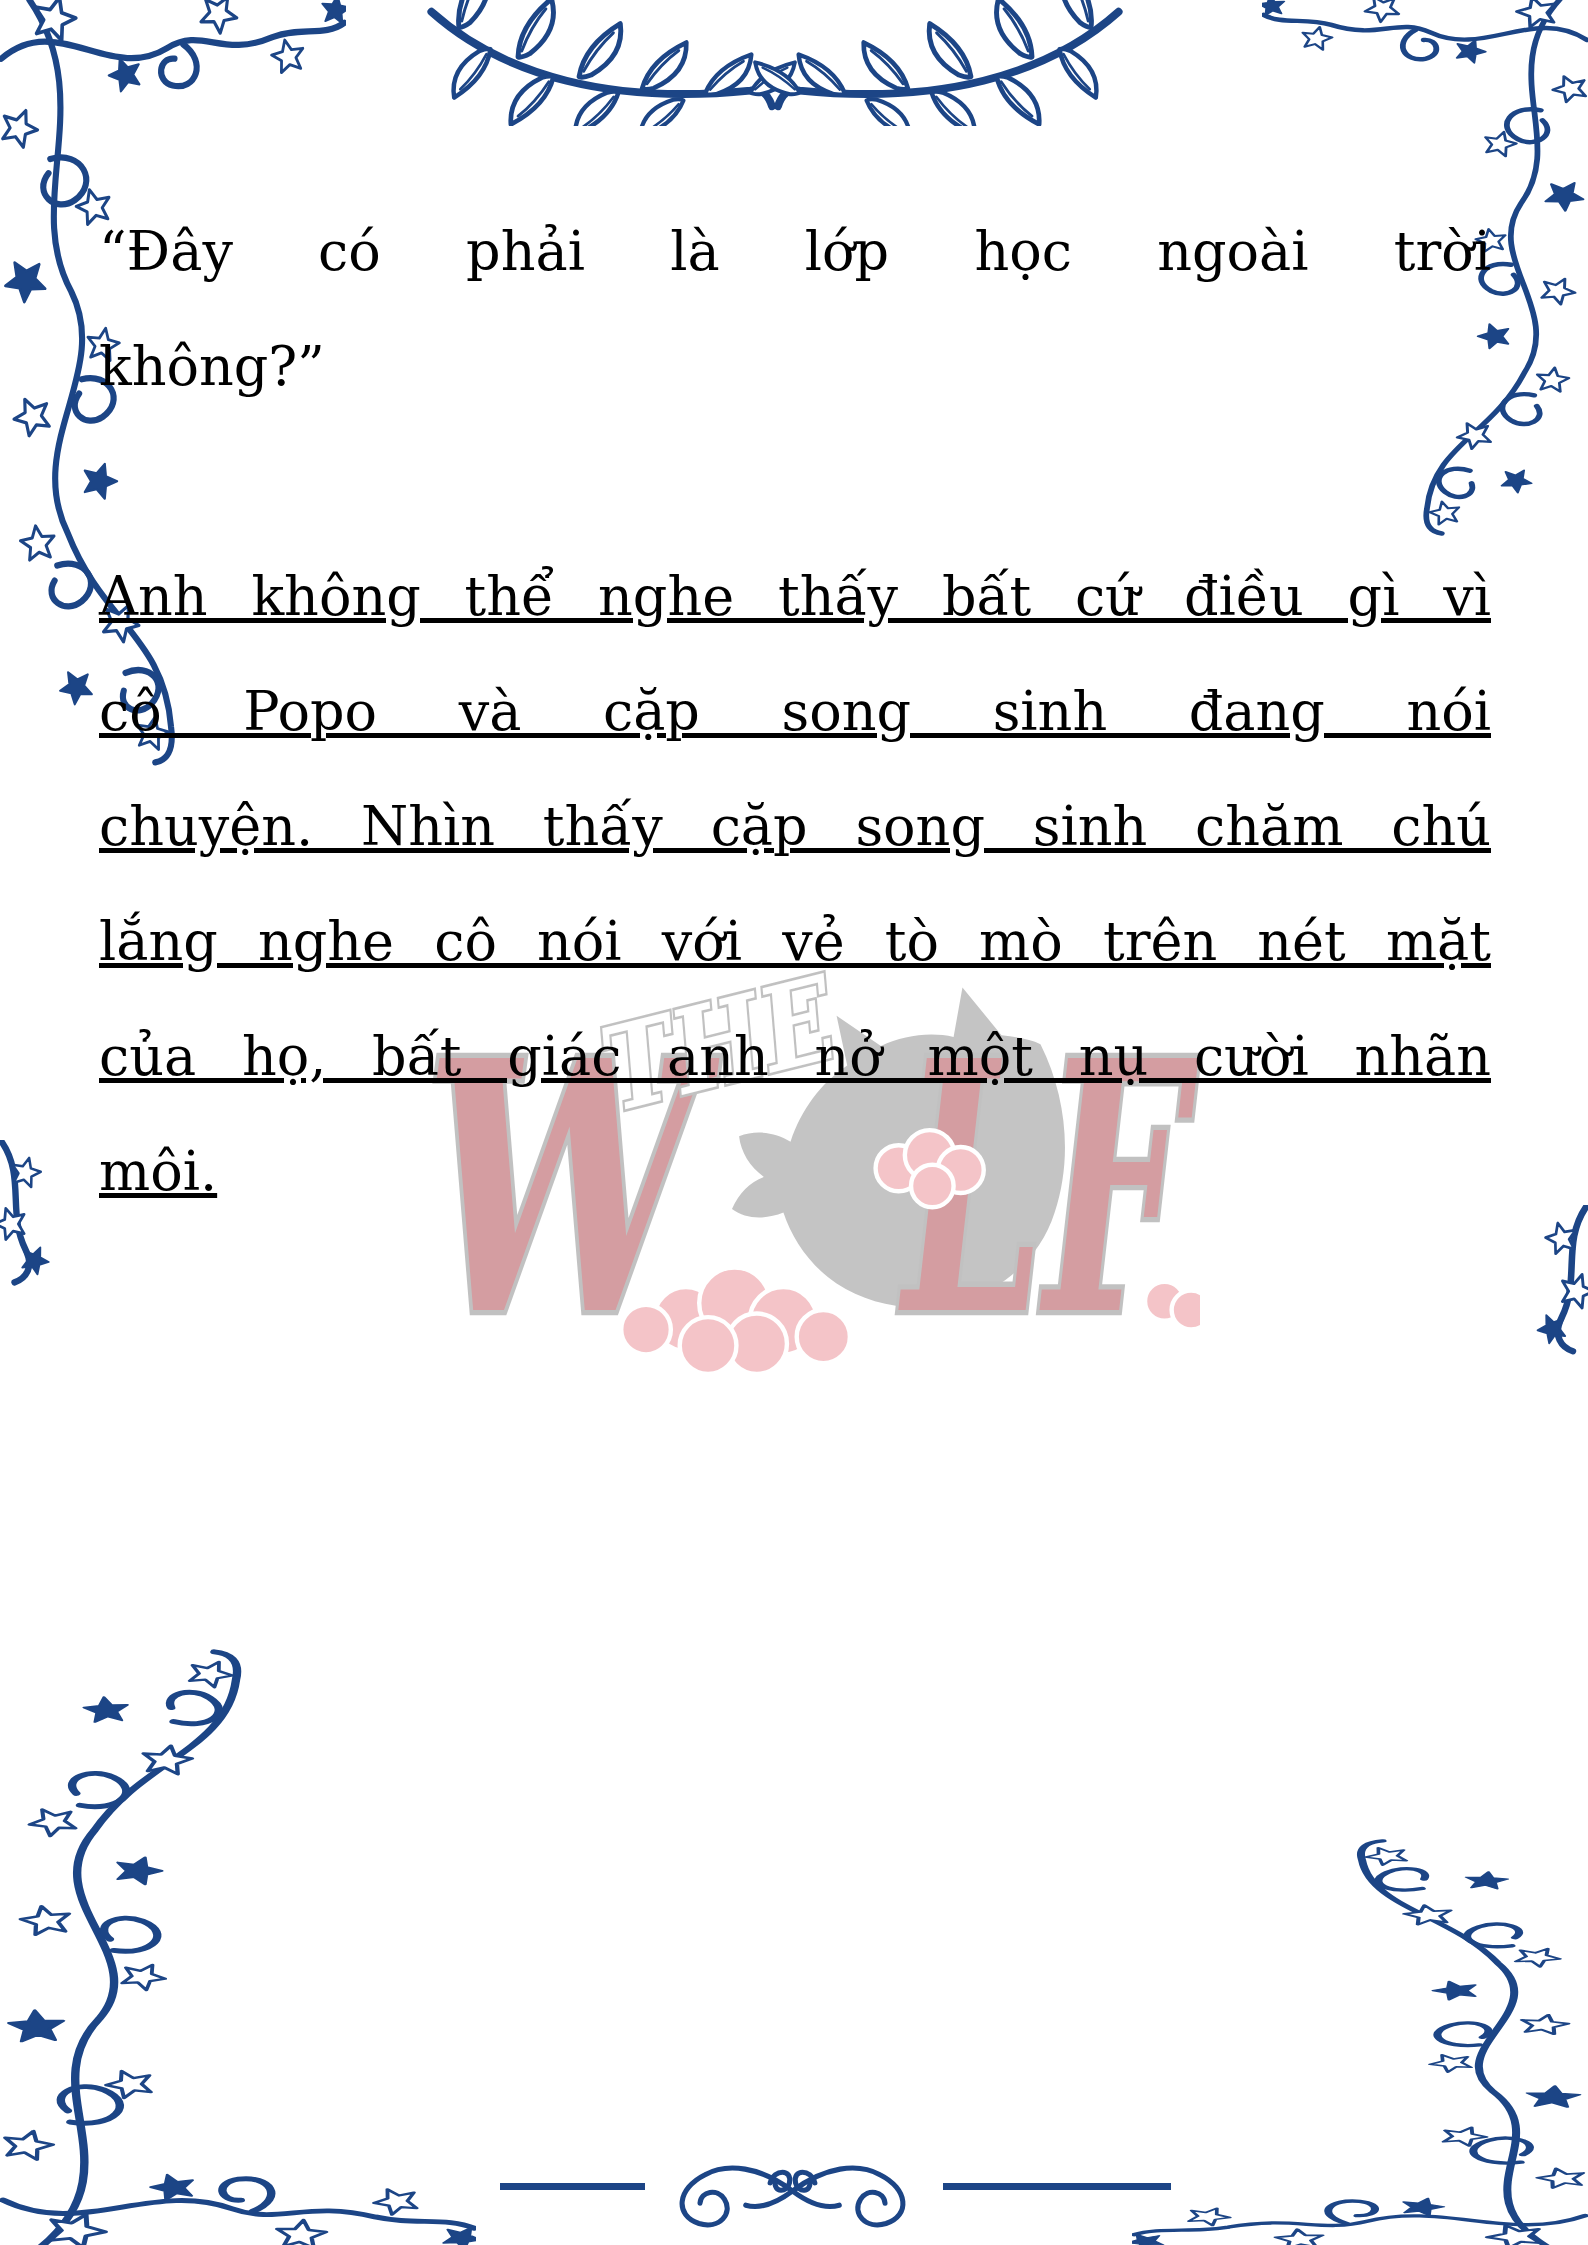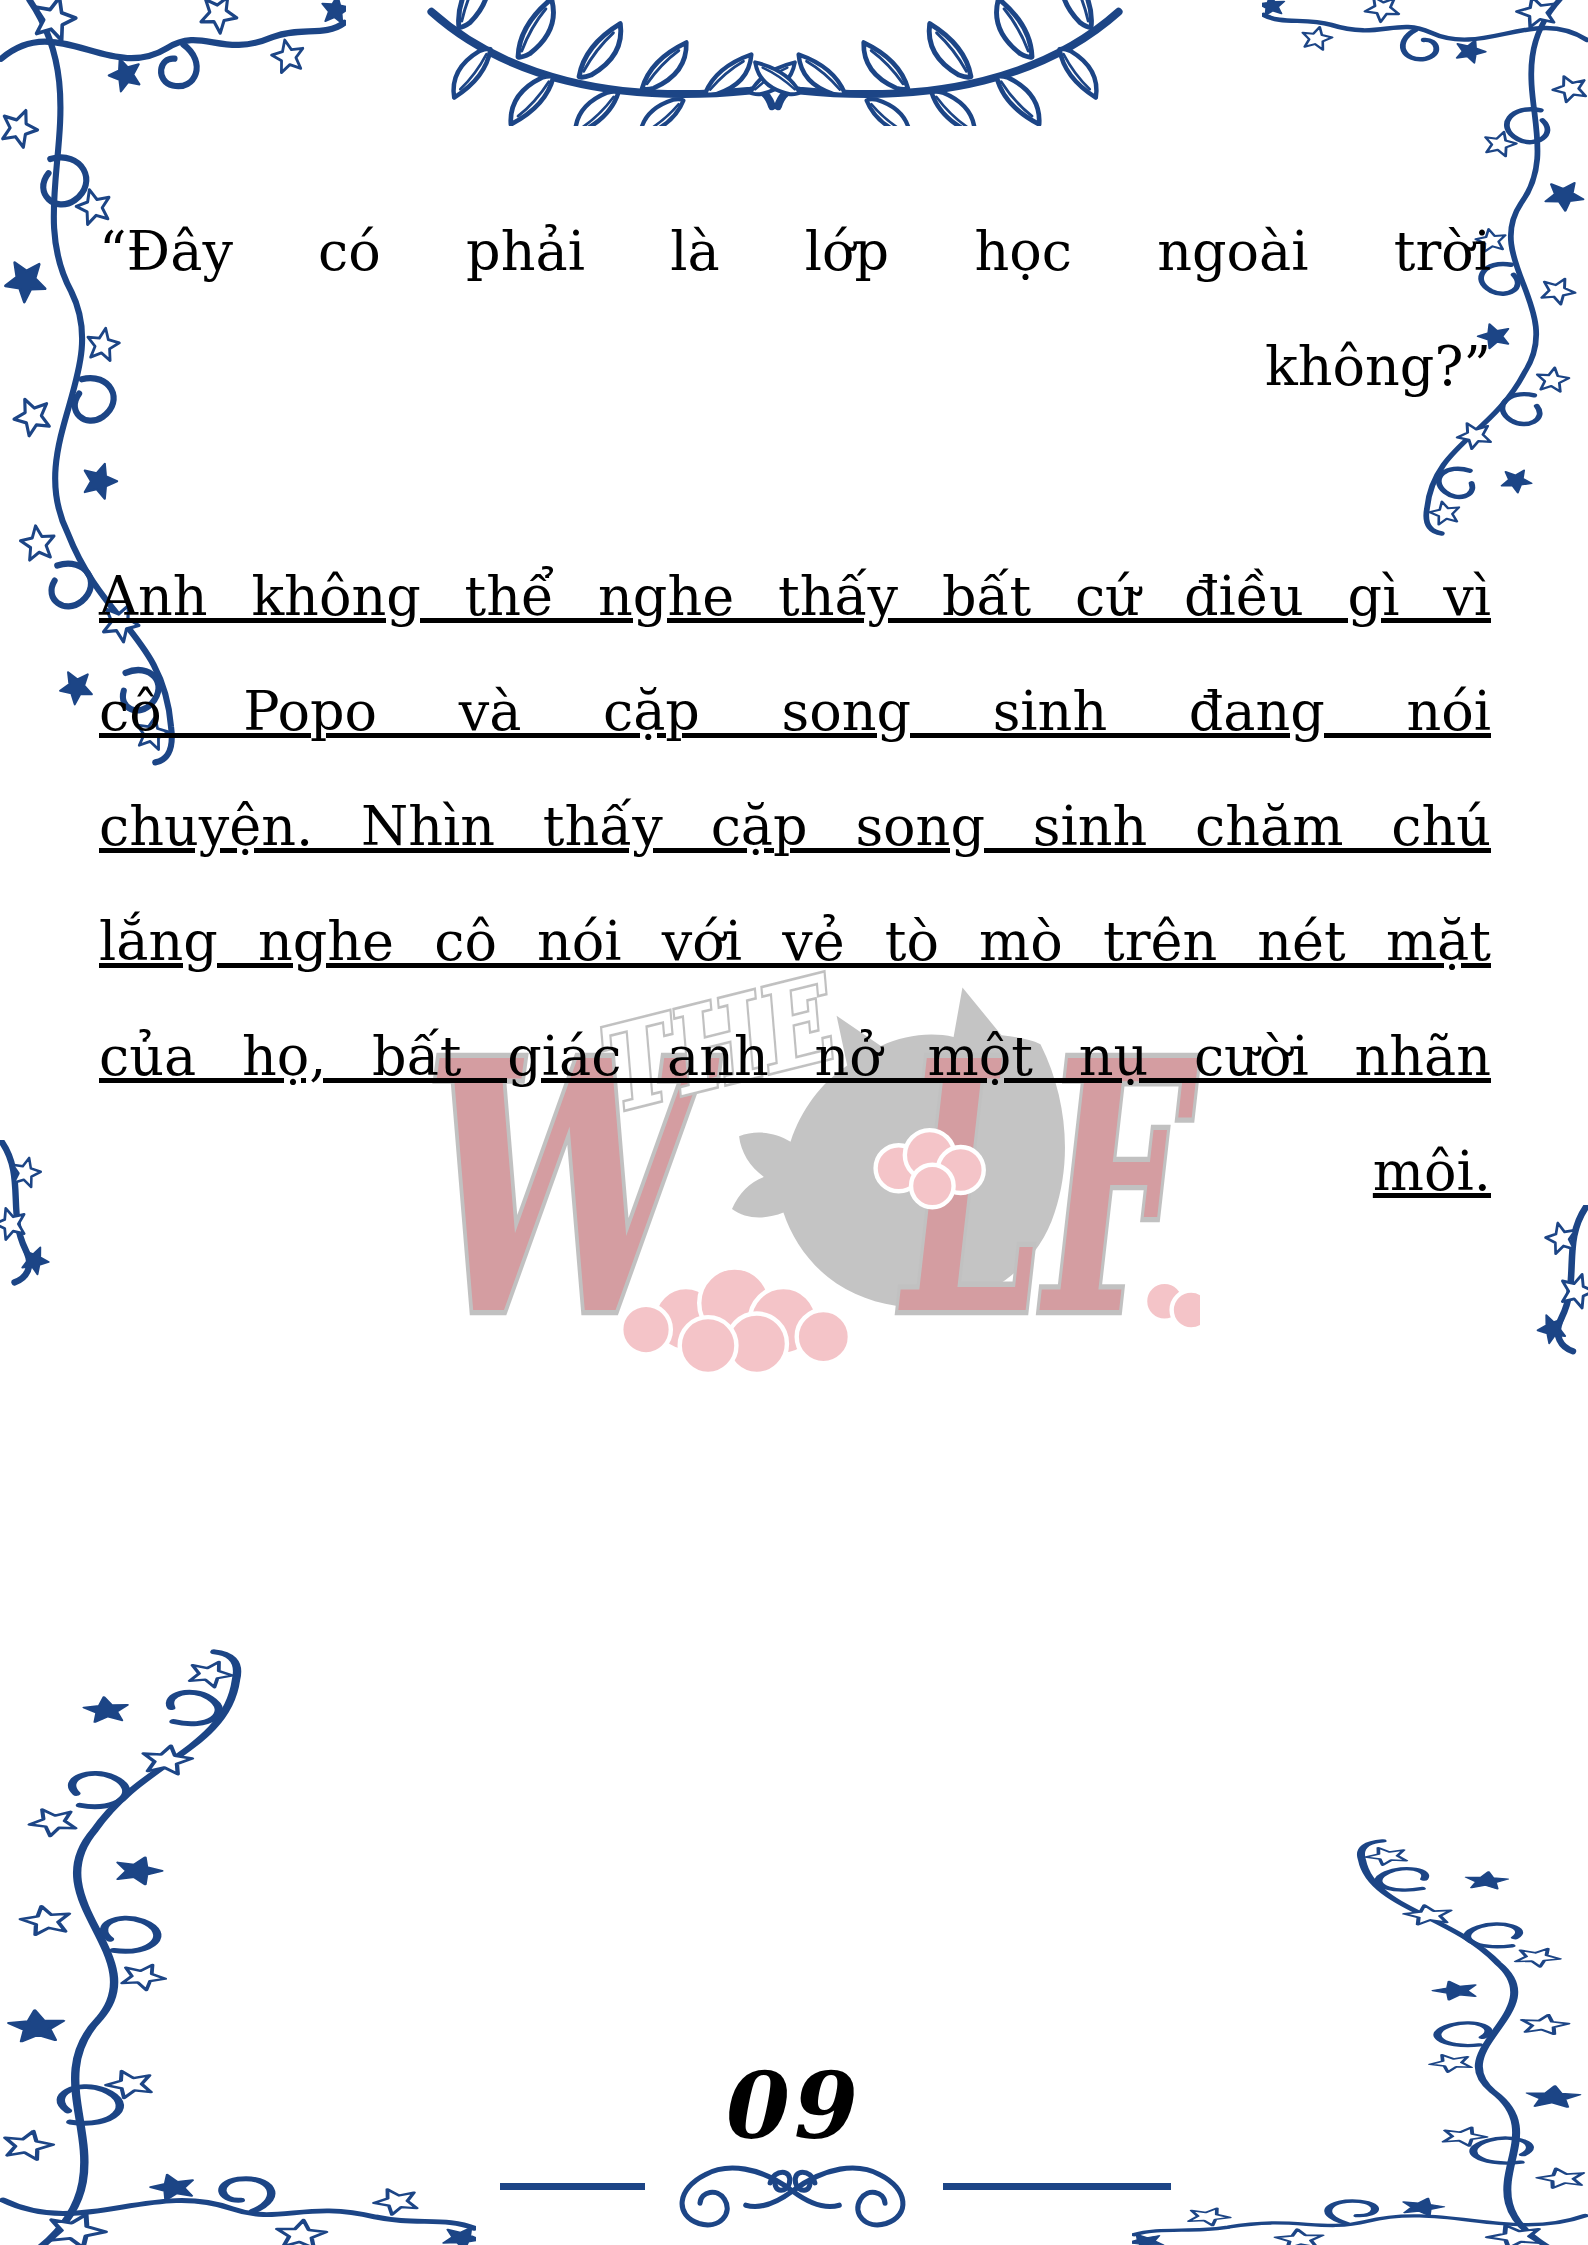--- a/index.html
+++ b/index.html
@@ -6,21 +6,21 @@
   .page{
     position:relative;width:1588px;height:2245px;background:#ffffff;
     overflow:hidden;font-family:"DejaVu Serif",serif;
   }
   
   .textblock{position:absolute;left:95px;top:190px;width:1400px;color:#000;}
   .para{margin:4px;}
   .para + .para{margin-top:115px;text-decoration:underline;}
   .line{height:115px;line-height:115px;font-size:54px;}
   .line.justify{text-align:justify;text-align-last:justify;}
-  .line.last{text-align:right;}
+  .line.last{text-align:left;}
   
   .stem{fill:none;stroke:#1c4586;stroke-width:7;stroke-linecap:round;}
   .stem8{fill:none;stroke:#1c4586;stroke-width:8;stroke-linecap:round;}
   .leaf-o{fill:#ffffff;stroke:#1c4586;stroke-width:4;stroke-linejoin:round;}
   .leaf-f{fill:#1c4586;stroke:#1c4586;stroke-width:3;stroke-linejoin:round;}
   .lo{fill:#ffffff;stroke:#1c4586;stroke-width:5;stroke-linejoin:round;}
   .lv{fill:none;stroke:#1c4586;stroke-width:3;stroke-linecap:round;}
   .fl{fill:none;stroke:#1c4586;stroke-width:5;stroke-linecap:round;}
   .corner{position:absolute;}
   .corner.tl{left:-4px;top:-4px;}
@@ -159,21 +159,20 @@
     <div class="para">
       <div class="line justify">Anh không thể nghe thấy bất cứ điều gì vì</div>
       <div class="line justify">cô Popo và cặp song sinh đang nói</div>
       <div class="line justify">chuyện. Nhìn thấy cặp song sinh chăm chú</div>
       <div class="line justify">lắng nghe cô nói với vẻ tò mò trên nét mặt</div>
       <div class="line justify">của họ, bất giác anh nở một nụ cười nhãn</div>
       <div class="line last">môi.</div>
     </div>
   </div>
 
-  <div class="pagenum">09</div>
 
   <div class="rule left"></div>
   <div class="rule right"></div>
   <svg class="divider" width="305" height="84" viewBox="0 0 300 82">
     <path class="fl" d="M150,40 C118,16 86,12 64,24 C36,38 34,64 58,72 C78,78 92,62 83,48 C76,37 60,40 59,52"></path>
     <path class="fl" d="M150,40 C182,16 214,12 236,24 C264,38 266,64 242,72 C222,78 208,62 217,48 C224,37 240,40 241,52"></path>
     <path class="fl" d="M150,40 C134,52 118,58 104,54"></path>
     <path class="fl" d="M150,40 C166,52 182,58 196,54"></path>
     <path class="fl" d="M128,32 c4,-14 22,-14 19,0 c-2,10 -16,10 -14,-2"></path>
     <path class="fl" d="M172,32 c-4,-14 -22,-14 -19,0 c2,10 16,10 14,-2"></path>

